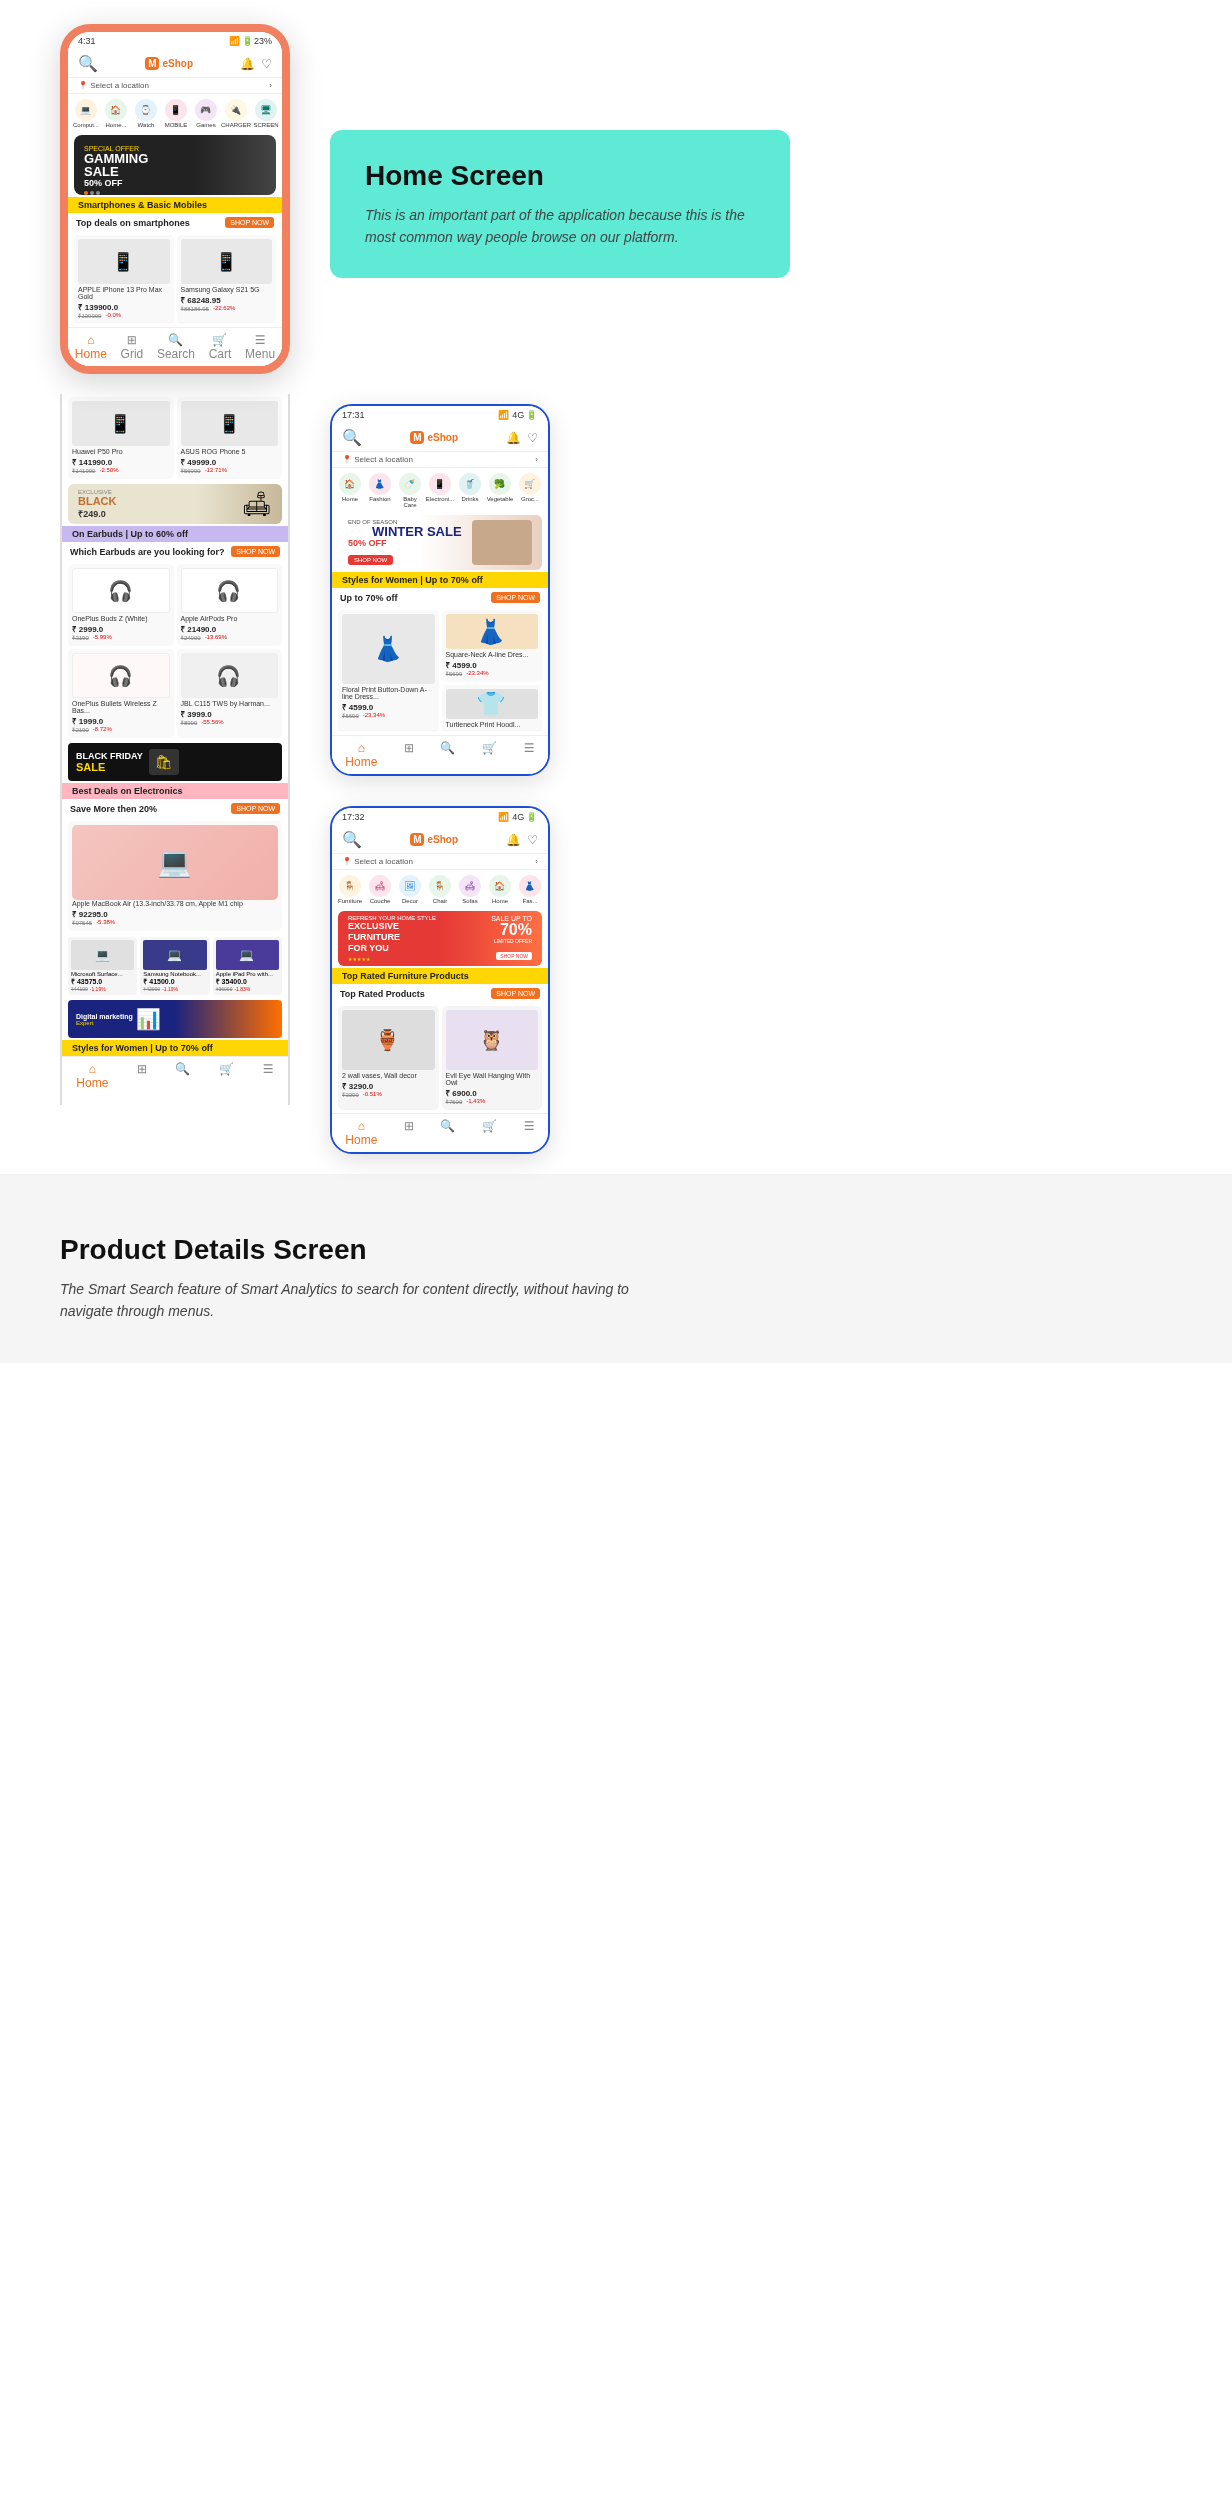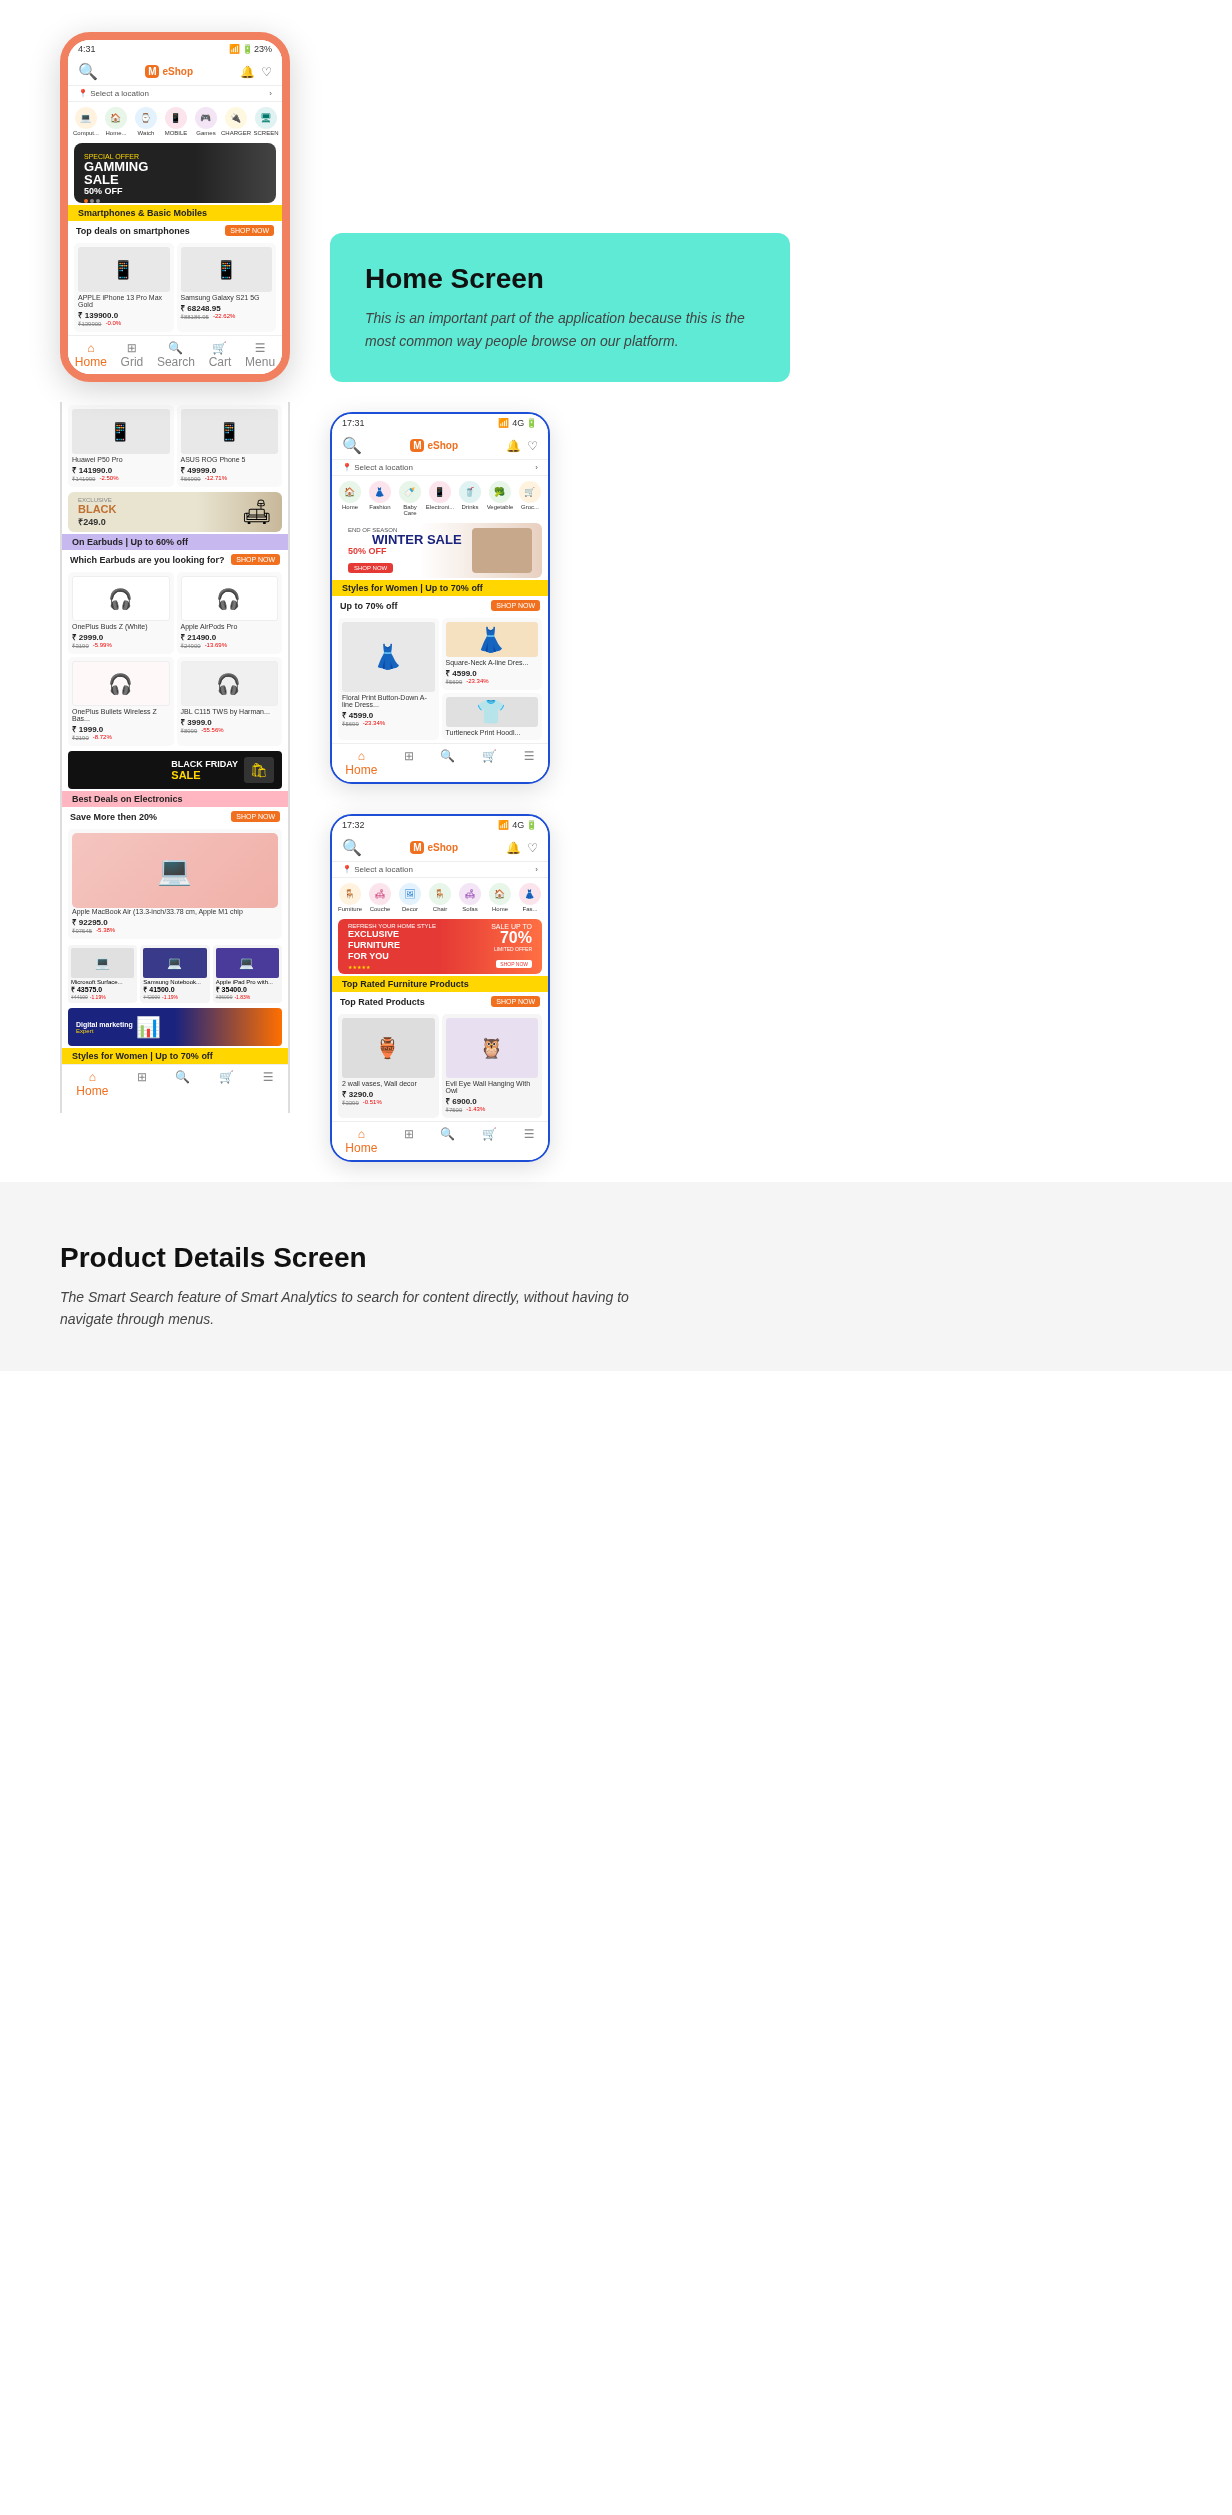--- a/index.html
+++ b/index.html
@@ -14,23 +14,23 @@
 
     
     .page-wrapper {
       width: 1232px;
       background: #fff;
     }
 
     
     .top-section {
       display: flex;
-      padding: 32px 60px 20px 60px;
+      padding: 24px 60px 20px 60px;
       gap: 40px;
-      align-items: flex-end;
+      align-items: center;
     }
 
     
     .phone-container {
       flex-shrink: 0;
       position: relative;
     }
     .phone-frame {
       width: 230px;
       border-radius: 30px;
@@ -295,21 +295,20 @@
     
     .bf-banner {
       background: #111;
       margin: 2px 6px;
       border-radius: 4px;
       padding: 6px 8px;
       height: 38px;
       display: flex;
       align-items: center;
       gap: 6px;
-      justify-content: flex-end;
     }
     .bf-title { color: #fff; font-size: 9px; font-weight: bold; }
     .bf-sale { color: #FFD600; font-size: 11px; font-weight: bold; }
     .bf-img { width: 30px; height: 26px; background: #333; border-radius: 3px; }
 
     
     .dm-banner {
       background: linear-gradient(90deg, #1a237e 50%, #ff6f00 100%);
       margin: 2px 6px;
       border-radius: 4px;

